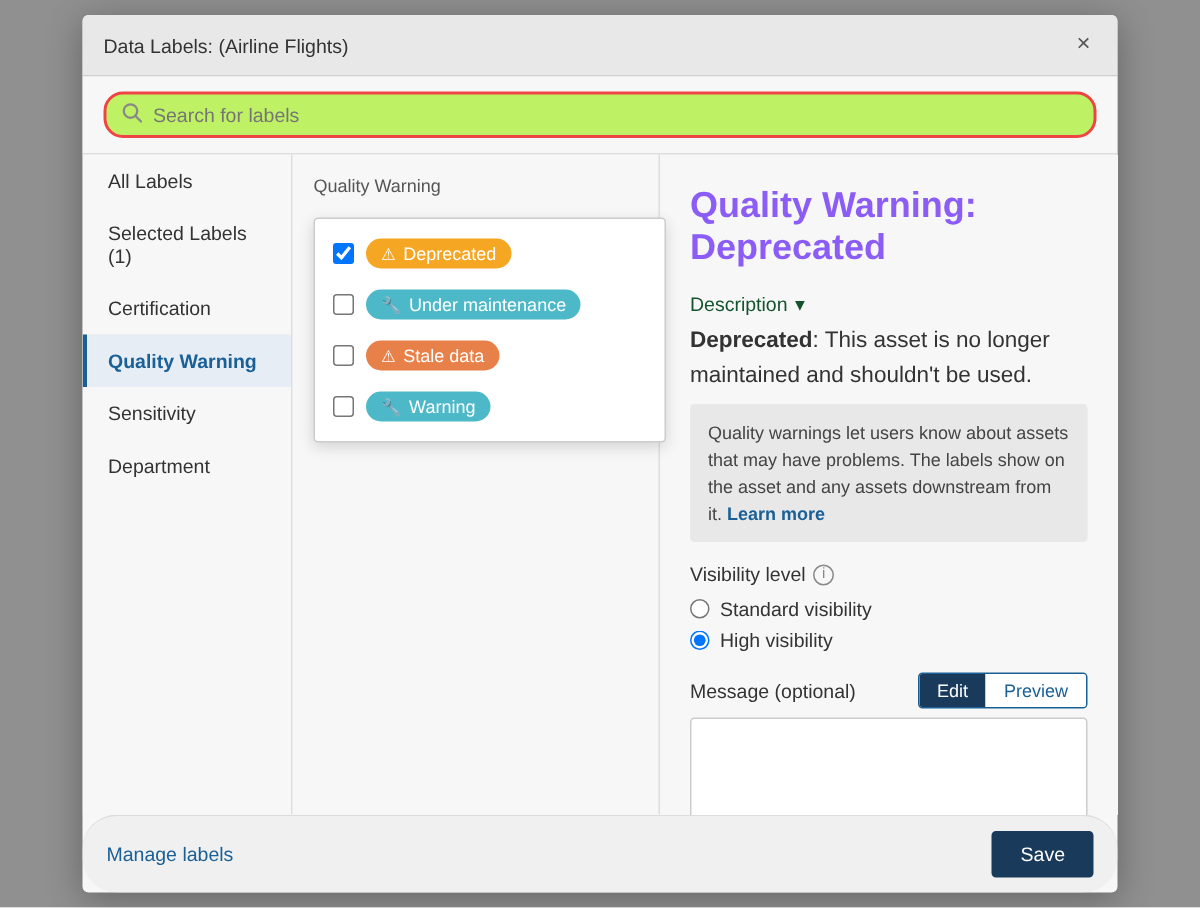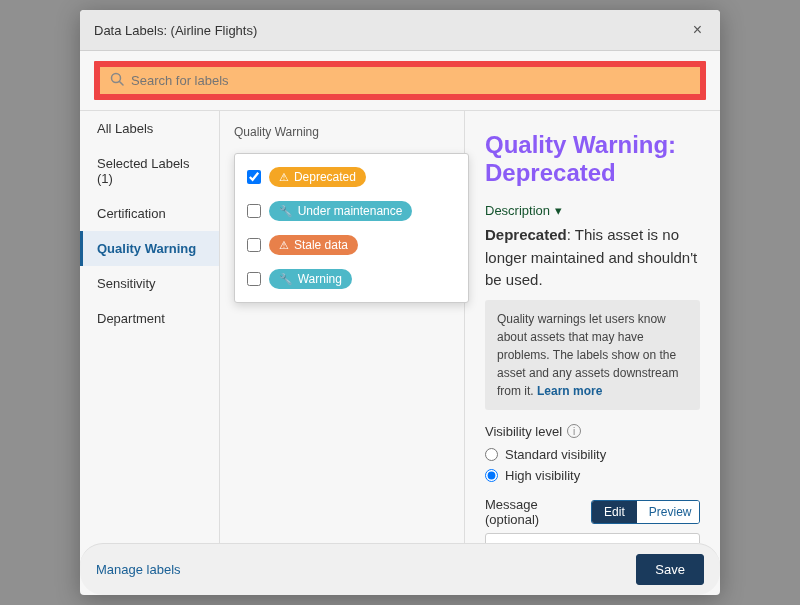--- a/index.html
+++ b/index.html
@@ -9,21 +9,21 @@
       width: 800px;
       height: 605px;
       background: rgba(0,0,0,0.4);
       display: flex;
       align-items: center;
       justify-content: center;
       position: relative;
     }
 
     .modal {
-      width: 640px;
+      width: 690px;
       height: 585px;
       background: #f7f7f7;
       border-radius: 4px;
       display: flex;
       flex-direction: column;
       box-shadow: 0 4px 24px rgba(0,0,0,0.3);
       overflow: hidden;
     }
 
     .modal-header {
@@ -55,23 +55,23 @@
     .search-bar {
       padding: 10px 14px;
       background: #f7f7f7;
       border-bottom: 1px solid #ddd;
       flex-shrink: 0;
     }
 
     .search-input-wrap {
       display: flex;
       align-items: center;
-      border: 6px solid #ef4444;
-      border-radius: 1px;
-      background: #fdba74;
+      border: 2px solid #ef4444;
+      border-radius: 13px;
+      background: #bef264;
       padding: 5px 10px;
     }
 
     .search-input-wrap .search-icon-svg {
       color: #888;
       margin-right: 7px;
       flex-shrink: 0;
     }
 
     .search-input-wrap input {

